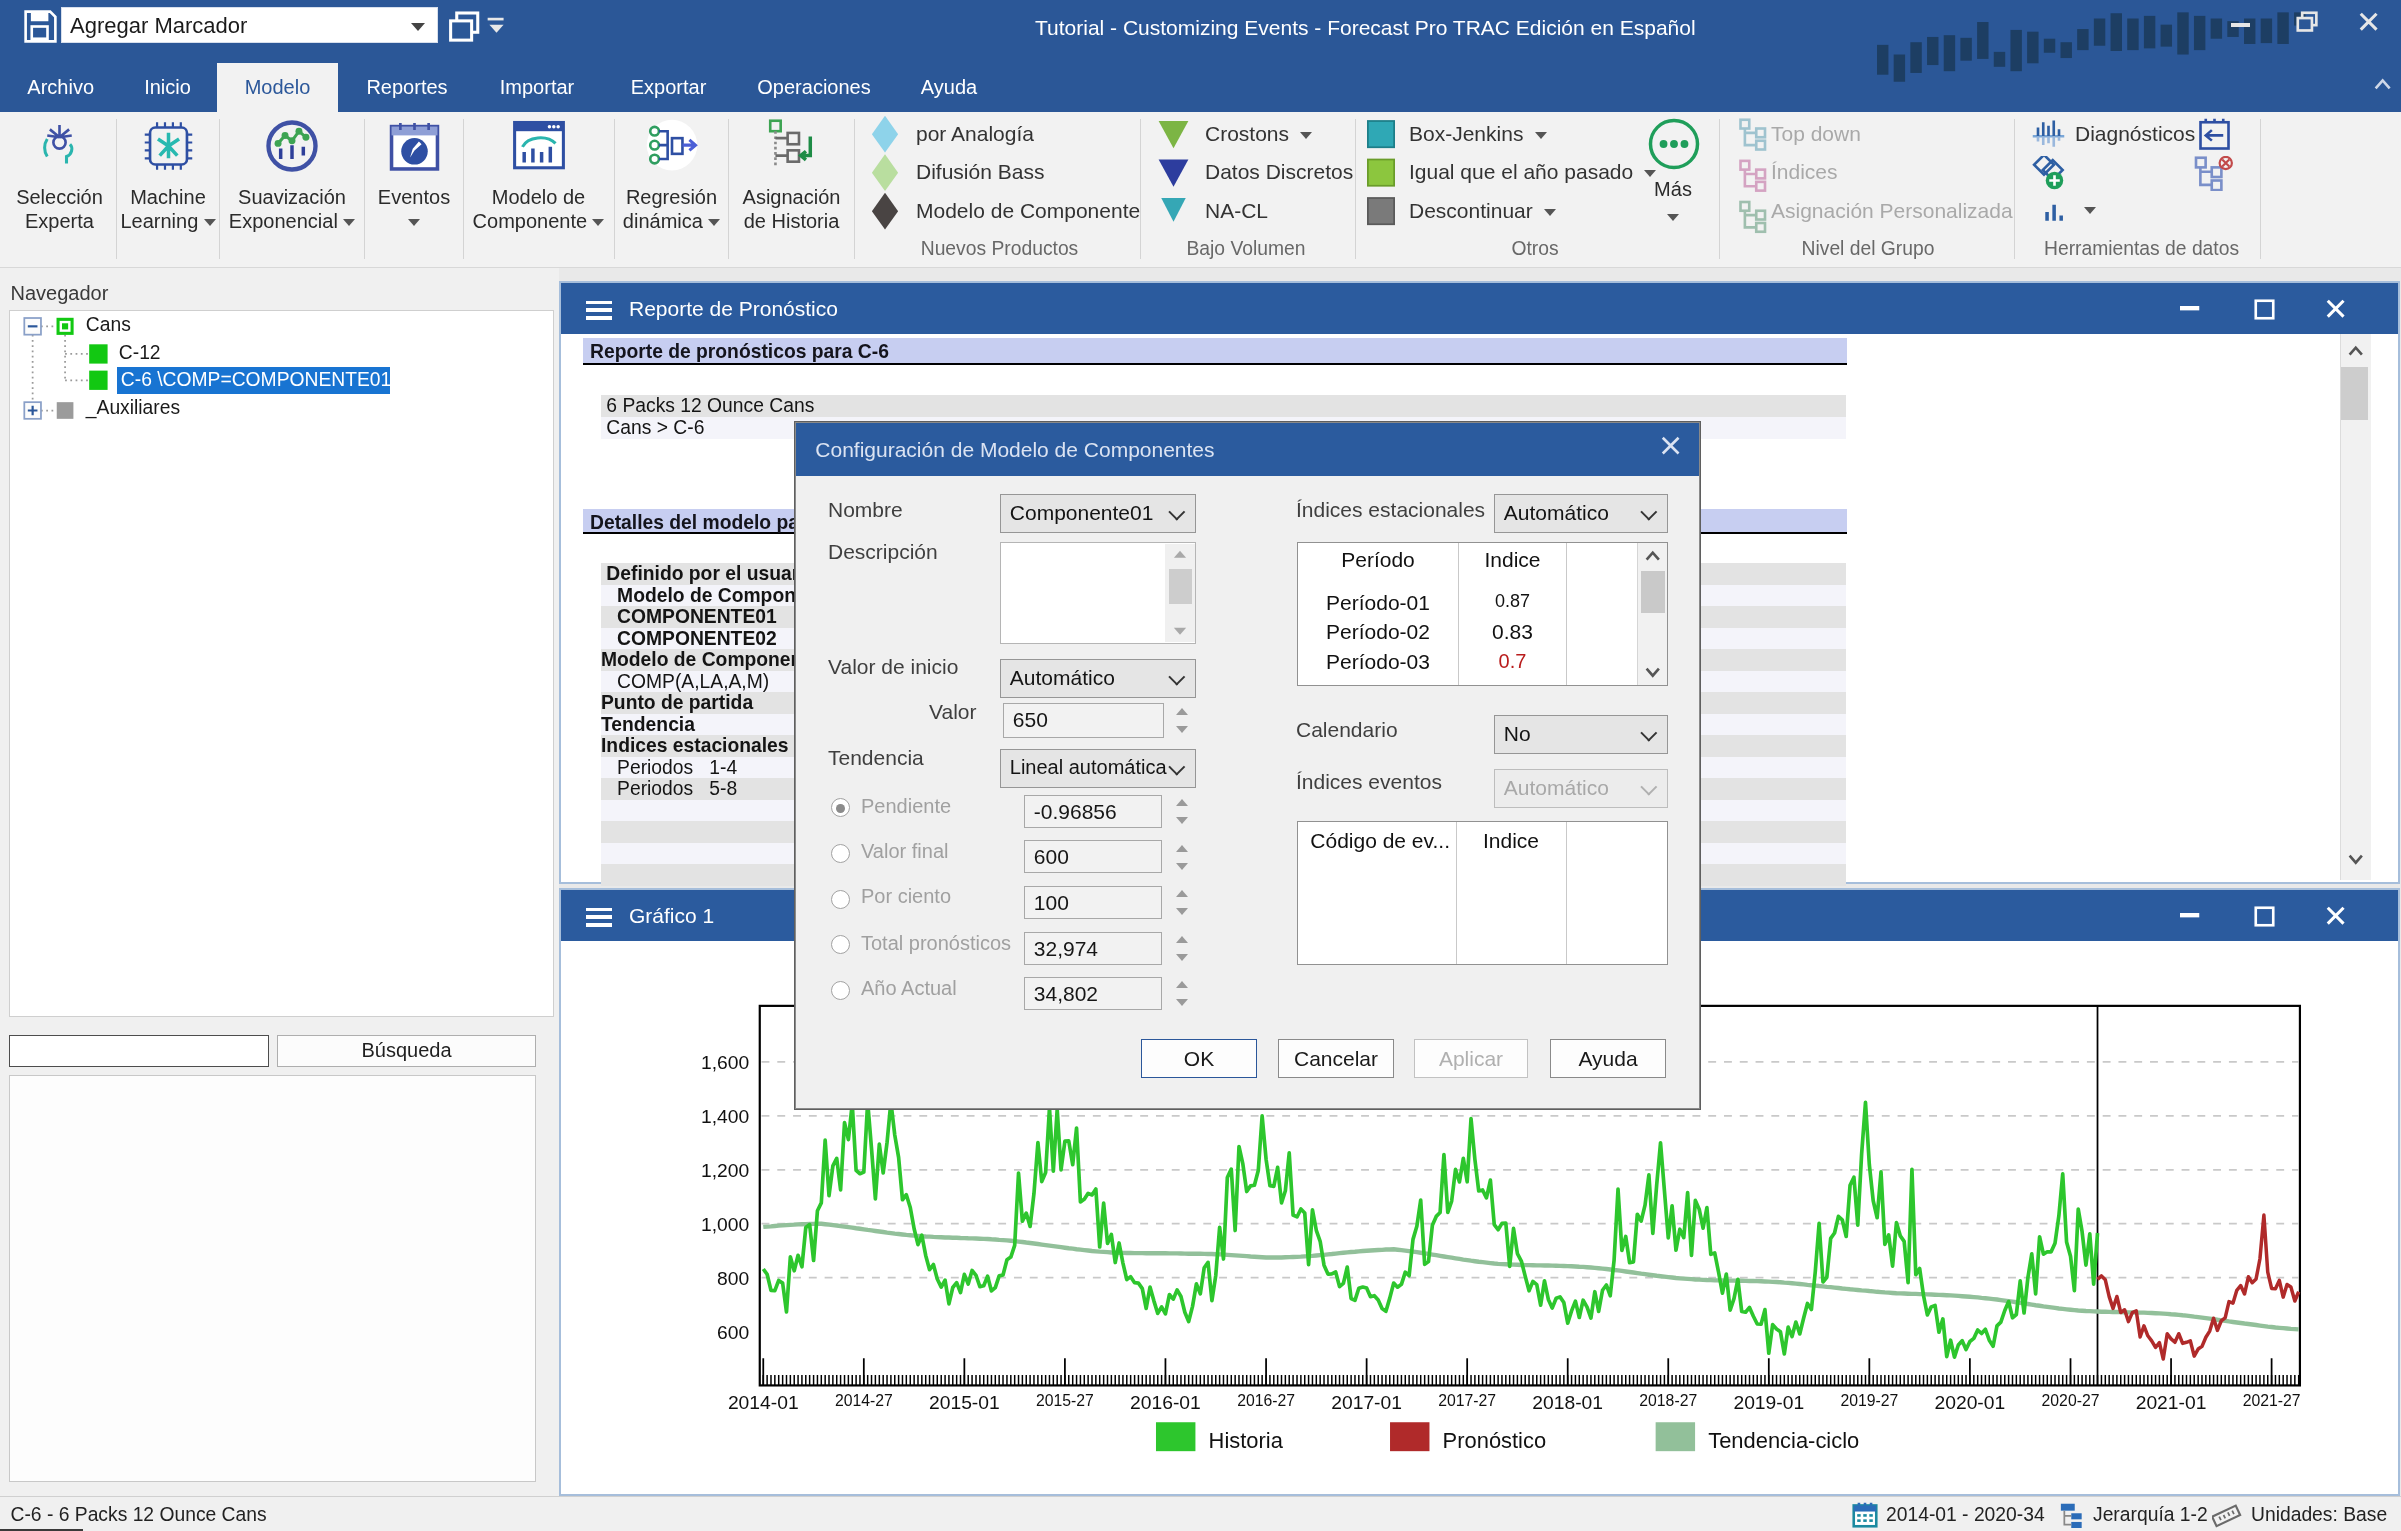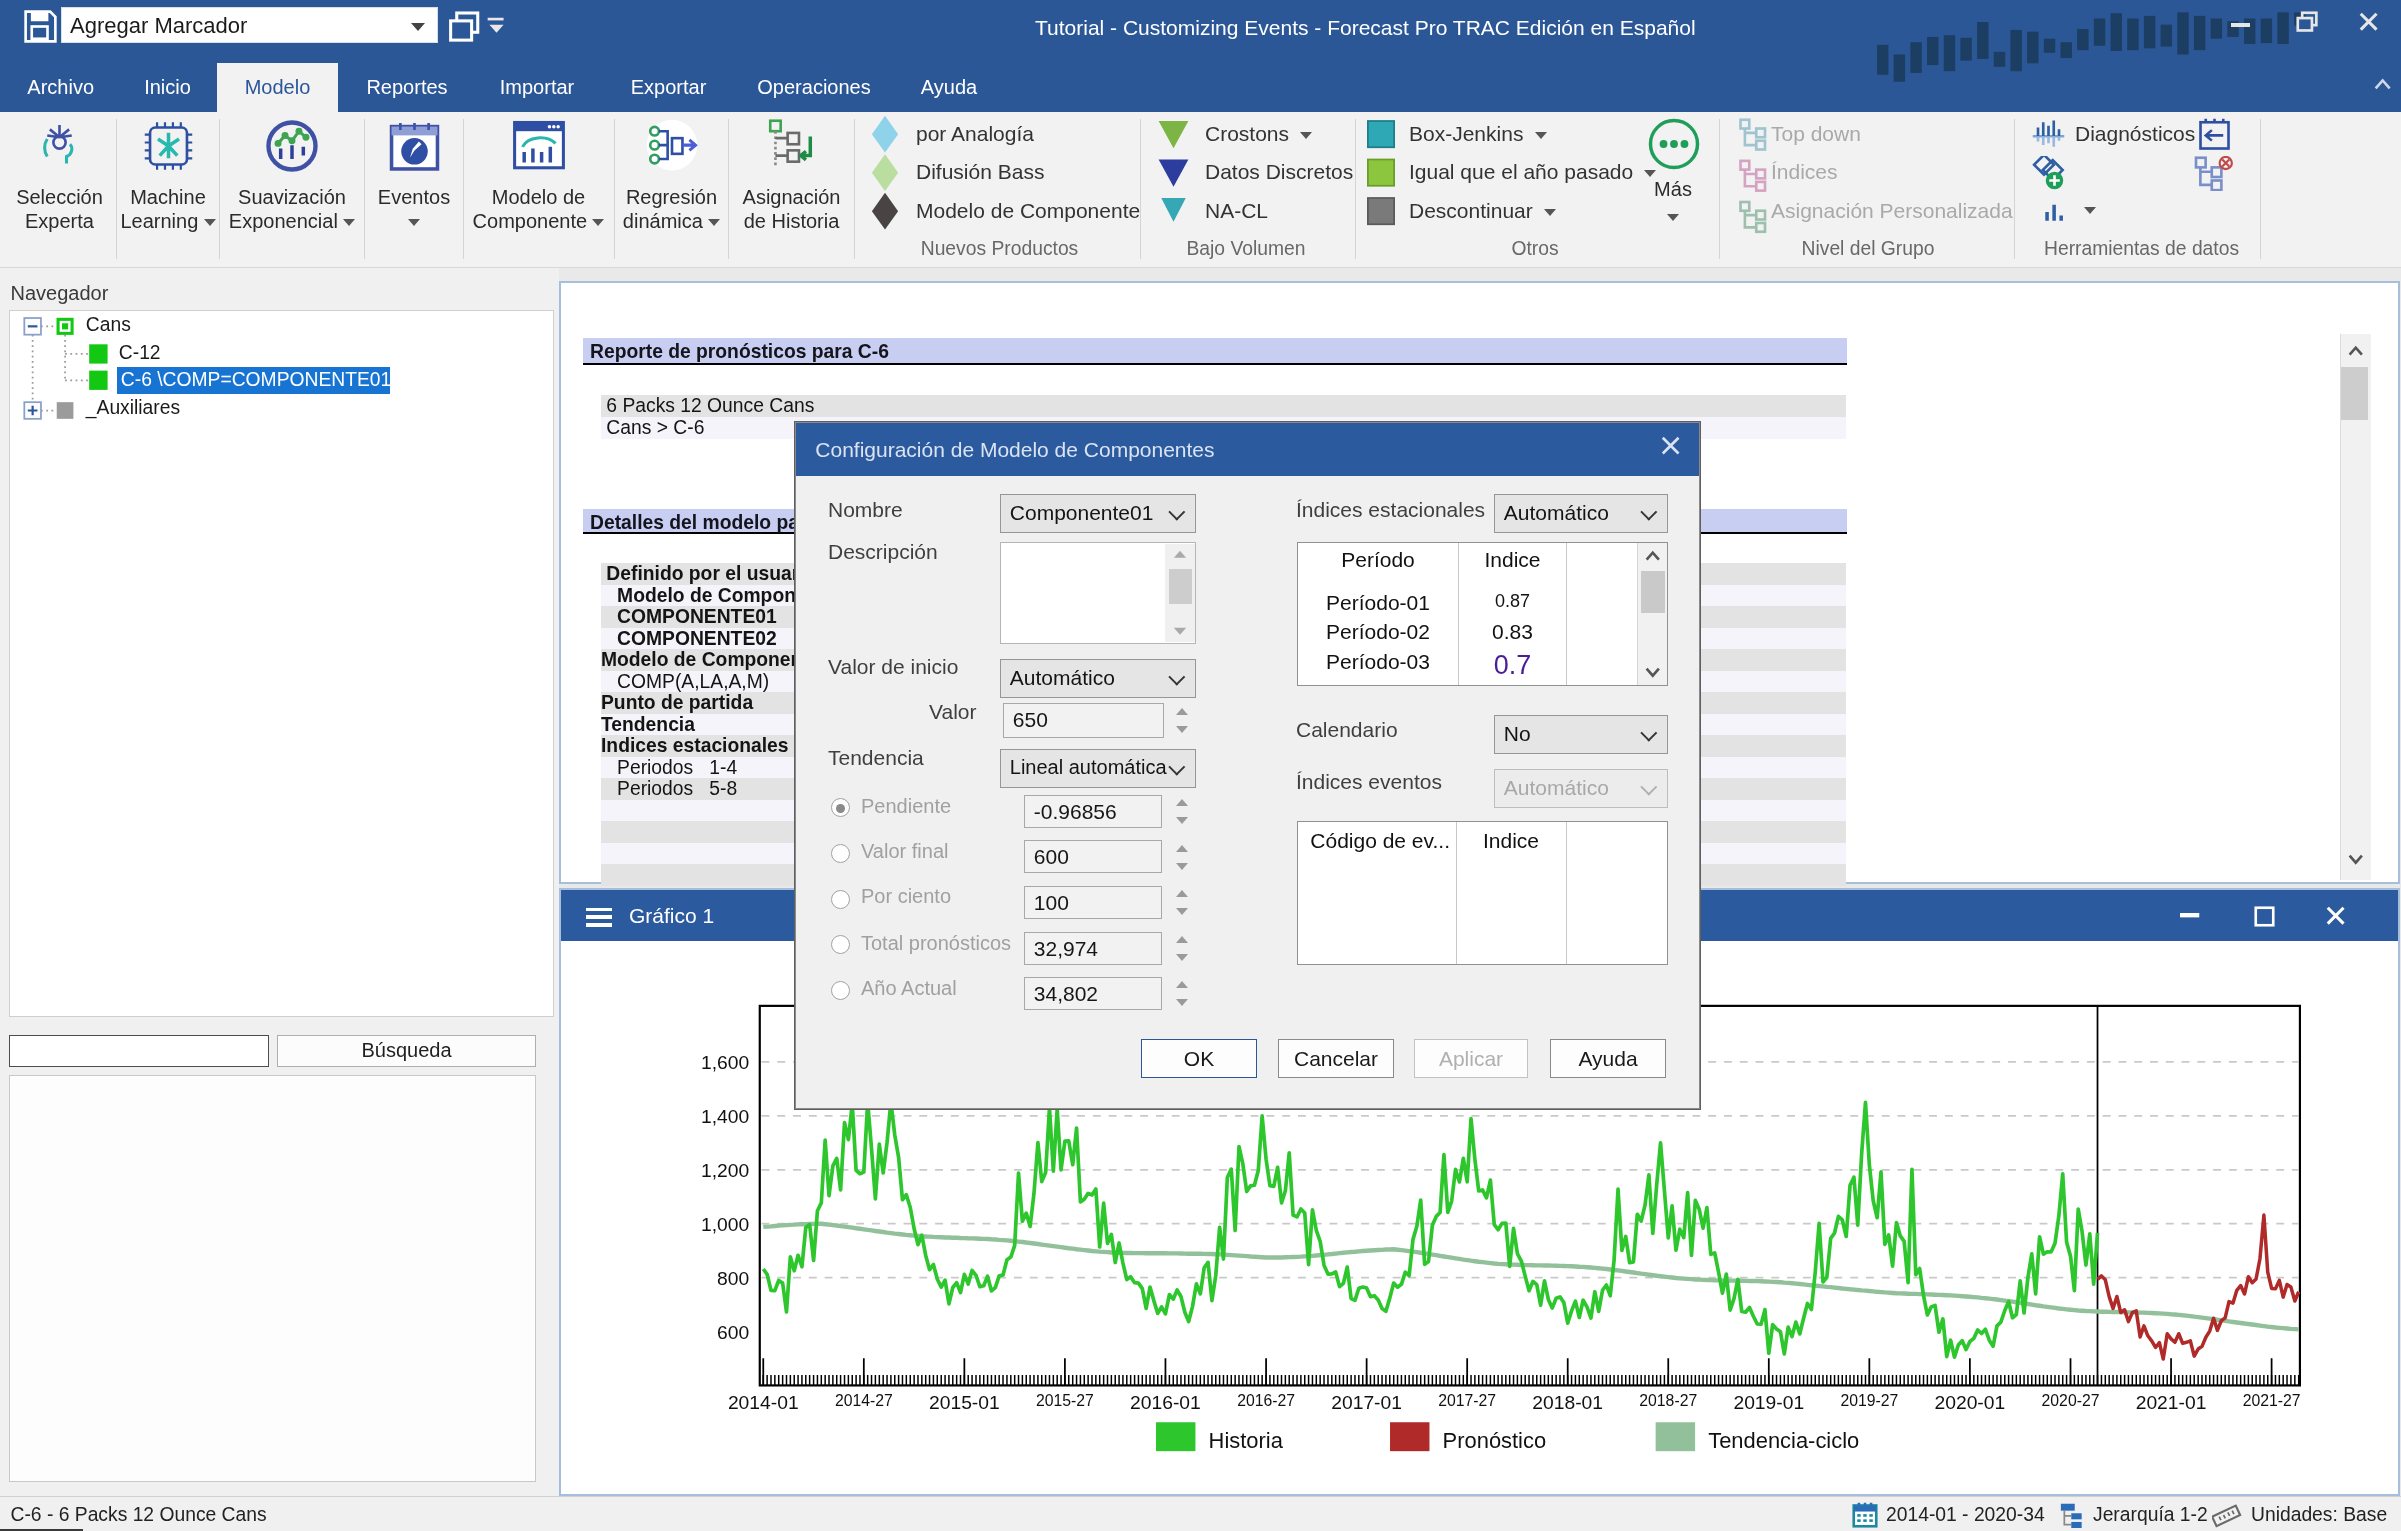--- a/index.html
+++ b/index.html
@@ -374,20 +374,28 @@
     <div class="abs" style="left:107px;top:56px;width:273px;height:27px;background:#1874d2"></div>
     <div class="treetxt" style="left:111px;top:58px;color:#fff;">C-6 \COMP=COMPONENTE01</div>
     <div class="treetxt" style="left:76px;top:86px;">_Auxiliares</div>
   </div>
   <div class="abs" id="searchbox"></div>
   <div class="abs" id="searchbtn">Búsqueda</div>
   <div class="abs" id="emptypanel"></div>
 </div>
 
 <div class="win" id="repwin" style="left:559px;top:281px;width:1841px;height:603px;">
+  <div class="wtitle">
+    <div class="ham">
+        <div></div>
+        <div></div>
+        <div></div>
+      </div>
+    <div class="txt">Reporte de Pronóstico</div>
+  </div>
   <div id="repbody" style="position:absolute;left:0;top:51px;right:0;bottom:0;background:#fff;">
 
     <div class="lavband" style="left:22px;top:4.4px;width:1264px;height:27px;">
         <span>Reporte de pronósticos para C-6</span>
       </div>
     <div class="rrow rg" style="top:61px;">&nbsp;6 Packs 12 Ounce Cans</div>
     <div class="rrow rl" style="top:83px;">&nbsp;Cans &gt; C-6</div>
     <div class="lavband" style="left:22px;top:175px;width:1264px;height:24.6px;">
         <span>Detalles del modelo para C-6</span>
       </div>
@@ -590,21 +598,21 @@
   <div class="dtable" style="left:501px;top:119px;width:371px;height:144px;">
     <div class="abs" style="left:160px;top:0;width:0.9px;height:142px;background:#c9c9c9;"></div>
     <div class="abs" style="left:268px;top:0;width:0.9px;height:142px;background:#c9c9c9;"></div>
     <div class="abs" style="left:0;top:5.3px;width:160px;text-align:center;font-size:21px;color:#111;">Período</div>
     <div class="abs" style="left:160px;top:5.3px;width:109px;text-align:center;font-size:21px;color:#111;">Indice</div>
     <div class="abs" style="left:0;top:48px;width:160px;text-align:center;font-size:21px;color:#111;">Período-01</div>
     <div class="abs" style="left:160px;top:48px;width:109px;text-align:center;font-size:18px;color:#111;">0.87</div>
     <div class="abs" style="left:0;top:77px;width:160px;text-align:center;font-size:21px;color:#111;">Período-02</div>
     <div class="abs" style="left:160px;top:77px;width:109px;text-align:center;font-size:21px;color:#111;">0.83</div>
     <div class="abs" style="left:0;top:107px;width:160px;text-align:center;font-size:21px;color:#111;">Período-03</div>
-    <div class="abs" style="left:160px;top:107px;width:109px;text-align:center;font-size:27px;color:#4c1d95;">0.7</div>
+    <div class="abs" style="left:160px;top:107px;width:109px;text-align:center;font-size:20px;color:#b91c1c;">0.7</div>
     <div class="abs" style="left:339px;top:0px;width:30px;height:142px;background:#f1f1f1;border-left:0.9px solid #d5d5d5;">
       <svg style="position:absolute;left:6.1px;top:7px" width="17.5" height="12.3" viewBox="0 0 20 14">
           <path d="M3 11 L10 3 L17 11" fill="none" stroke="#555" stroke-width="3"></path>
         </svg>
       <div style="position:absolute;left:2.6px;top:28px;width:24px;height:42px;background:#c9c9c9;"></div>
       <svg style="position:absolute;left:6.1px;bottom:7px" width="17.5" height="12.3" viewBox="0 0 20 14">
           <path d="M3 3 L10 11 L17 3" fill="none" stroke="#555" stroke-width="3"></path>
         </svg>
     </div>
   </div>

